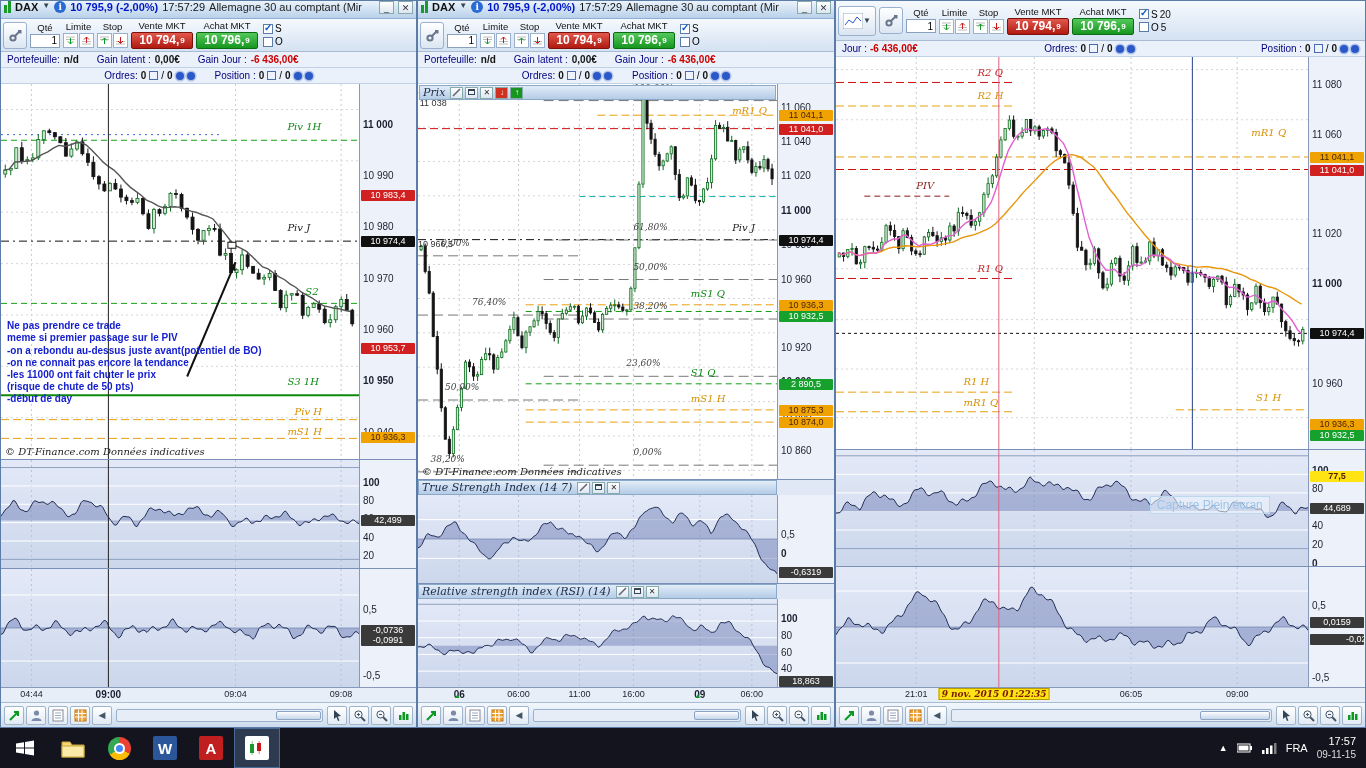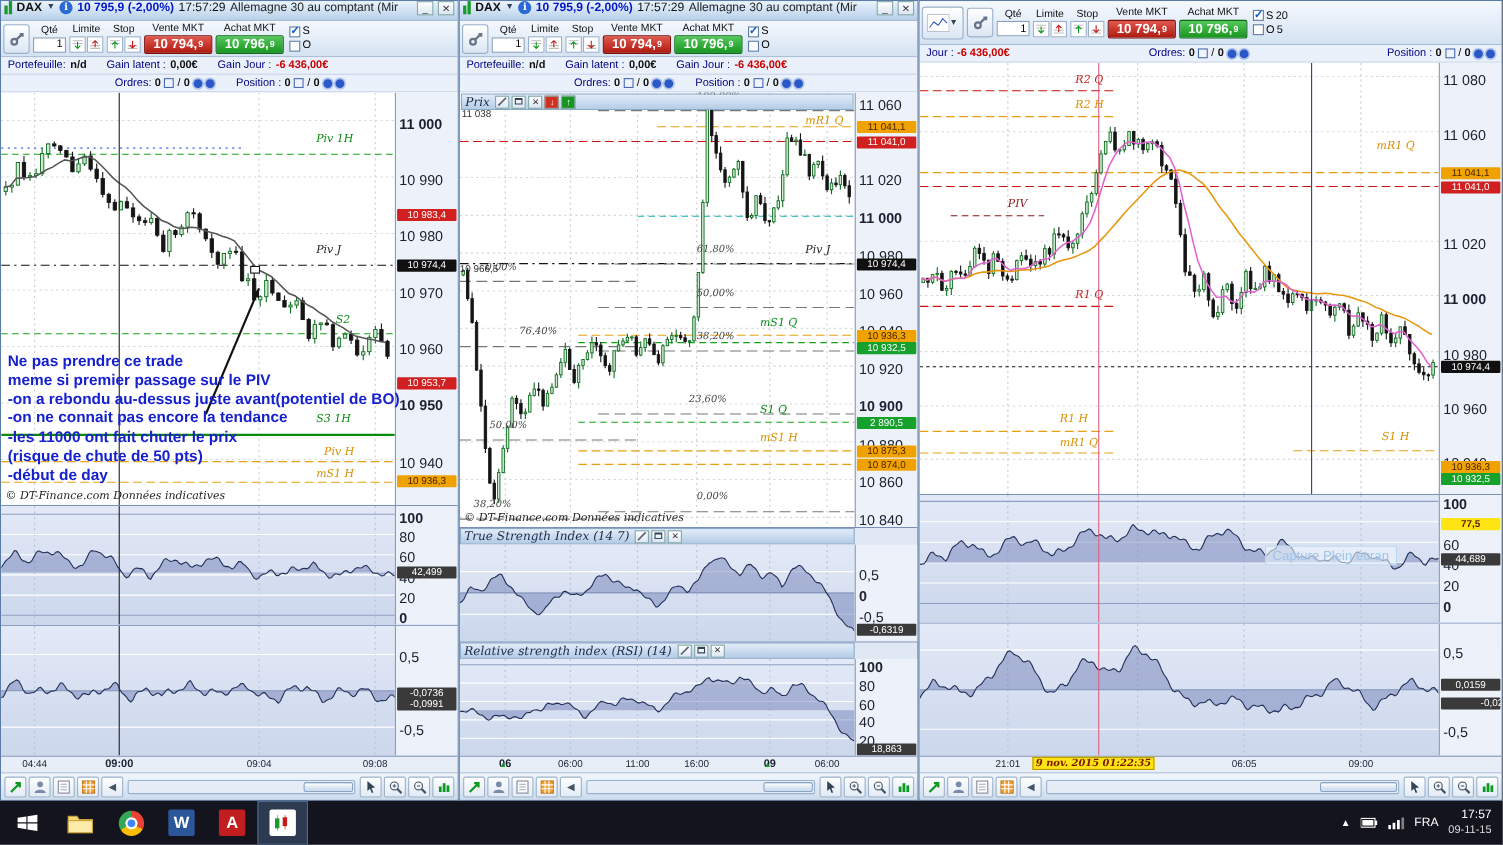--- a/index.html
+++ b/index.html
@@ -50,38 +50,38 @@
   .inforow .red{color:#cc0000;}
   .inforow.center{justify-content:center;}
   .licon{width:9px;height:9px;background:#eef3fe;border:1px solid #4a6ab0;display:inline-block;}
   .gear{width:8px;height:8px;border-radius:50%;background:#2a58c8;display:inline-block;
     box-shadow:0 0 0 1.5px rgba(42,88,200,.3);}
   .grp{display:flex;align-items:center;gap:3px;}
   
   .price-chart{position:relative;flex:1 1 auto;background:#fff;overflow:hidden;}
   .plot{position:absolute;left:0;top:0;bottom:0;right:57px;overflow:hidden;}
   .axis{position:absolute;top:0;bottom:0;right:0;width:57px;background:#edf2fa;border-left:1px solid #8899bb;overflow:hidden;}
-  .ax{font-size:13px;color:#1a2030;}
+  .ax{font-size:10px;color:#1a2030;margin-top:14px;}
   .ax.b{font-weight:bold;}
   .tag{left:auto;right:1px;width:54px;text-align:center;font-size:9px;line-height:11px;color:#fff;border-radius:1px;}
   .tag-red{background:#d02020;}
   .tag-black{background:#101010;}
   .tag-orange{background:#f0a200;color:#4a2600;}
   .tag-green{background:#16a02c;}
   .tag-dark{background:#3a3a3a;}
   .tag-yellow{background:#ffe414;color:#5a1a00;font-weight:bold;}
   .piv{font:italic 10px "DejaVu Serif",serif;}
   .lab-green{color:#0c8a14;}
   .lab-orange{color:#d89000;}
   .lab-dark{color:#222;}
   .lab-red{color:#c22222;}
   .lab-darkred{color:#8b1a1a;}
   .fib{font:italic 9px "DejaVu Serif",serif;color:#444;}
   .leftprice{font-size:9px;color:#333;}
-  .anno{position:absolute;left:6px;top:63%;color:#1520cf;font-weight:bold;font-size:14px;line-height:1.22;z-index:4;}
+  .anno{position:absolute;left:6px;top:63%;color:#1520cf;font-weight:bold;font-size:10px;line-height:1.22;z-index:4;}
   .copyright{position:absolute;left:4px;bottom:2px;font:italic 10px "DejaVu Serif",serif;color:#222;z-index:4;}
   .ind-wrap{flex:0 0 auto;display:flex;flex-direction:column;border-top:1px solid #7a90b8;}
   .ind{position:relative;background:linear-gradient(#e3e9f7,#ccd7ec);overflow:hidden;}
   .pane-hdr{height:15px;flex:0 0 15px;margin-right:57px;background:linear-gradient(#e2ecf8,#b4cce6);
     border:1px solid #8aa8c8;display:flex;align-items:center;gap:2px;padding:0 3px;}
   .ph-title{font:italic 11px "DejaVu Serif",serif;color:#1a2a4a;margin-right:3px;}
   .ph-btn{width:13px;height:12px;border:1px solid #8aa;background:linear-gradient(#fff,#dce6f2);
     font-size:8px;line-height:9px;text-align:center;padding:0;color:#333;}
   .ph-btn.sellq{background:#d03020;color:#fff;font-weight:bold;}
   .ph-btn.buyq{background:#17961f;color:#fff;font-weight:bold;}

